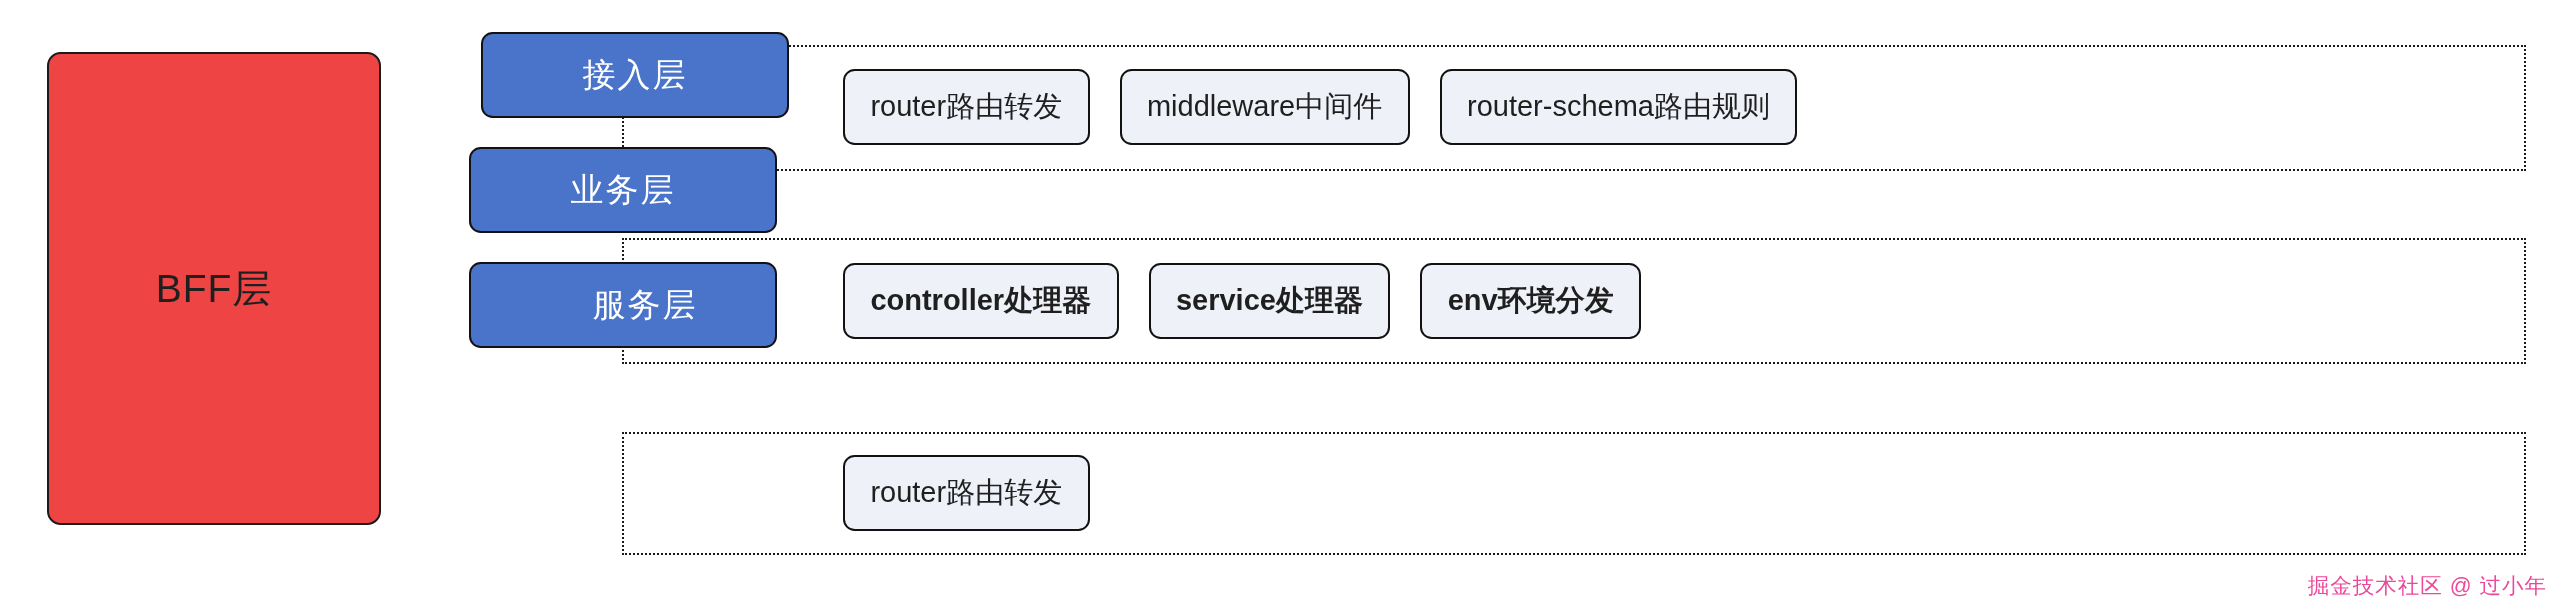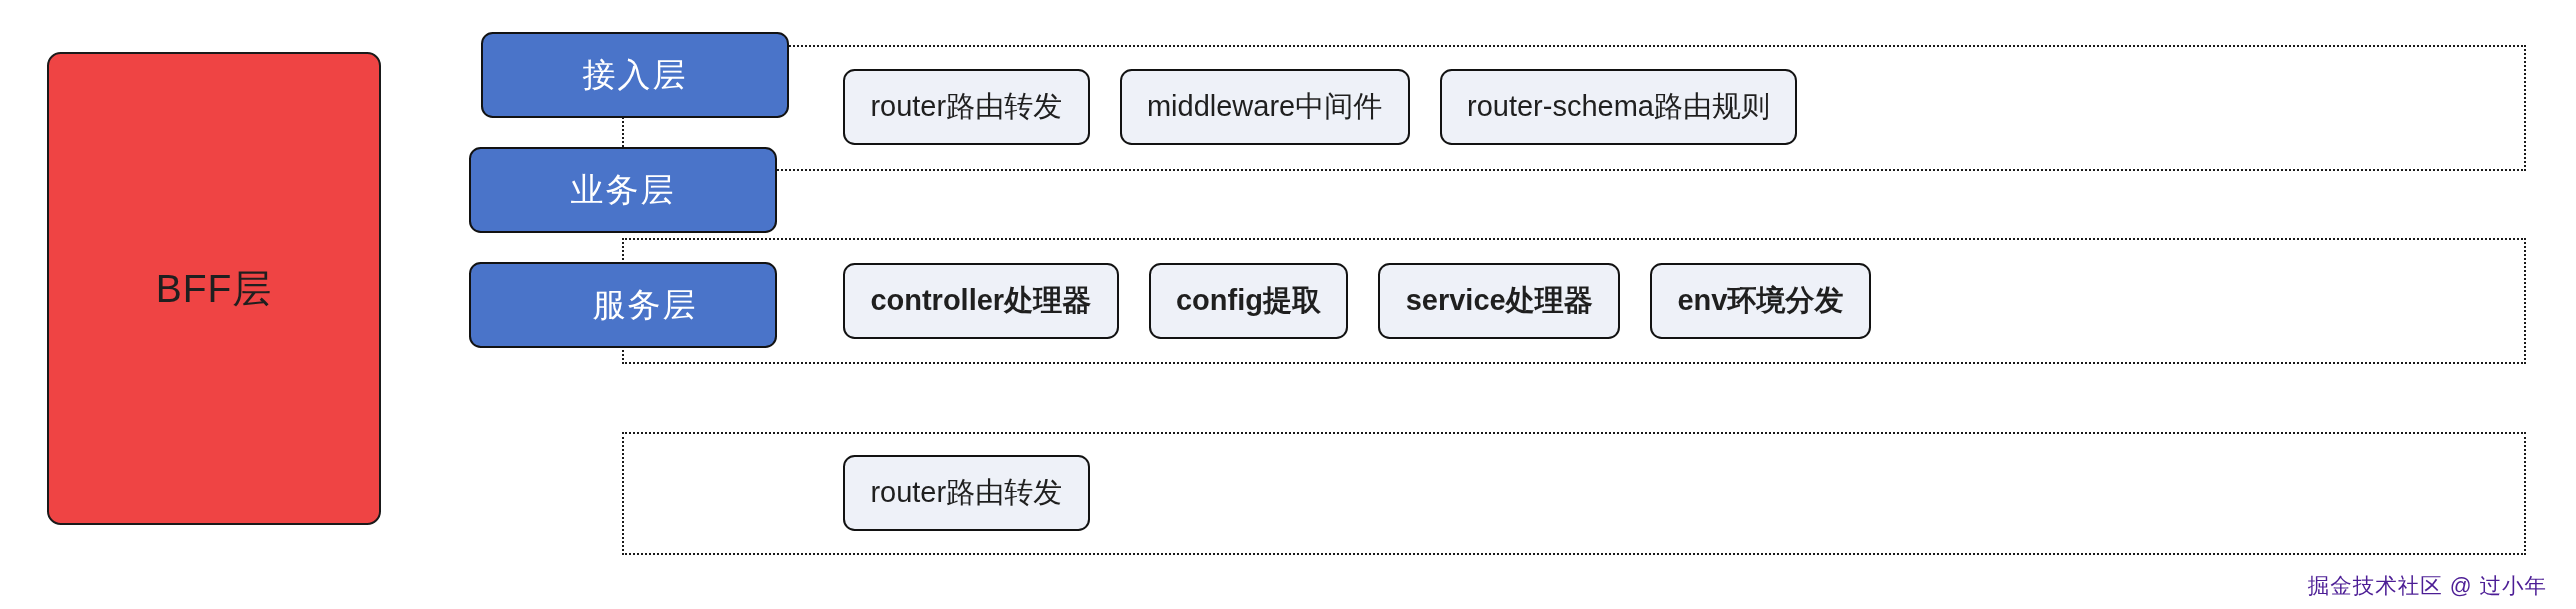--- a/index.html
+++ b/index.html
@@ -95,21 +95,21 @@
     color: #1f1f1f;
     font-size: 29px;
     white-space: nowrap;
   }
 
   
   .watermark {
     position: absolute;
     right: 29px;
     bottom: 9.8px;
-    color: #4c1d95;
+    color: #ec4899;
     font-size: 21.5px;
     letter-spacing: 1px;
     white-space: nowrap;
   }
 </style>
 </head>
 <body>
 
 <div id="canvas">
 
@@ -142,23 +142,20 @@
 
     <div class="layer-chip" style="left:469px; top:147px;justify-content:center;">
       <span>业务层</span>
     </div>
 
     <div class="items-strip" style="left:833px; top:263px;font-weight:bold;">
       <div class="item-box">
         <span>controller处理器</span>
       </div>
       <div class="item-box">
-        <span>config提取</span>
-      </div>
-      <div class="item-box">
         <span>service处理器</span>
       </div>
       <div class="item-box">
         <span>env环境分发</span>
       </div>
     </div>
   </div>
 
   <div class="layer-row">
     <div class="dotted-region" style="left:622px; top:432px; width:1904px; height:123px;"></div>

